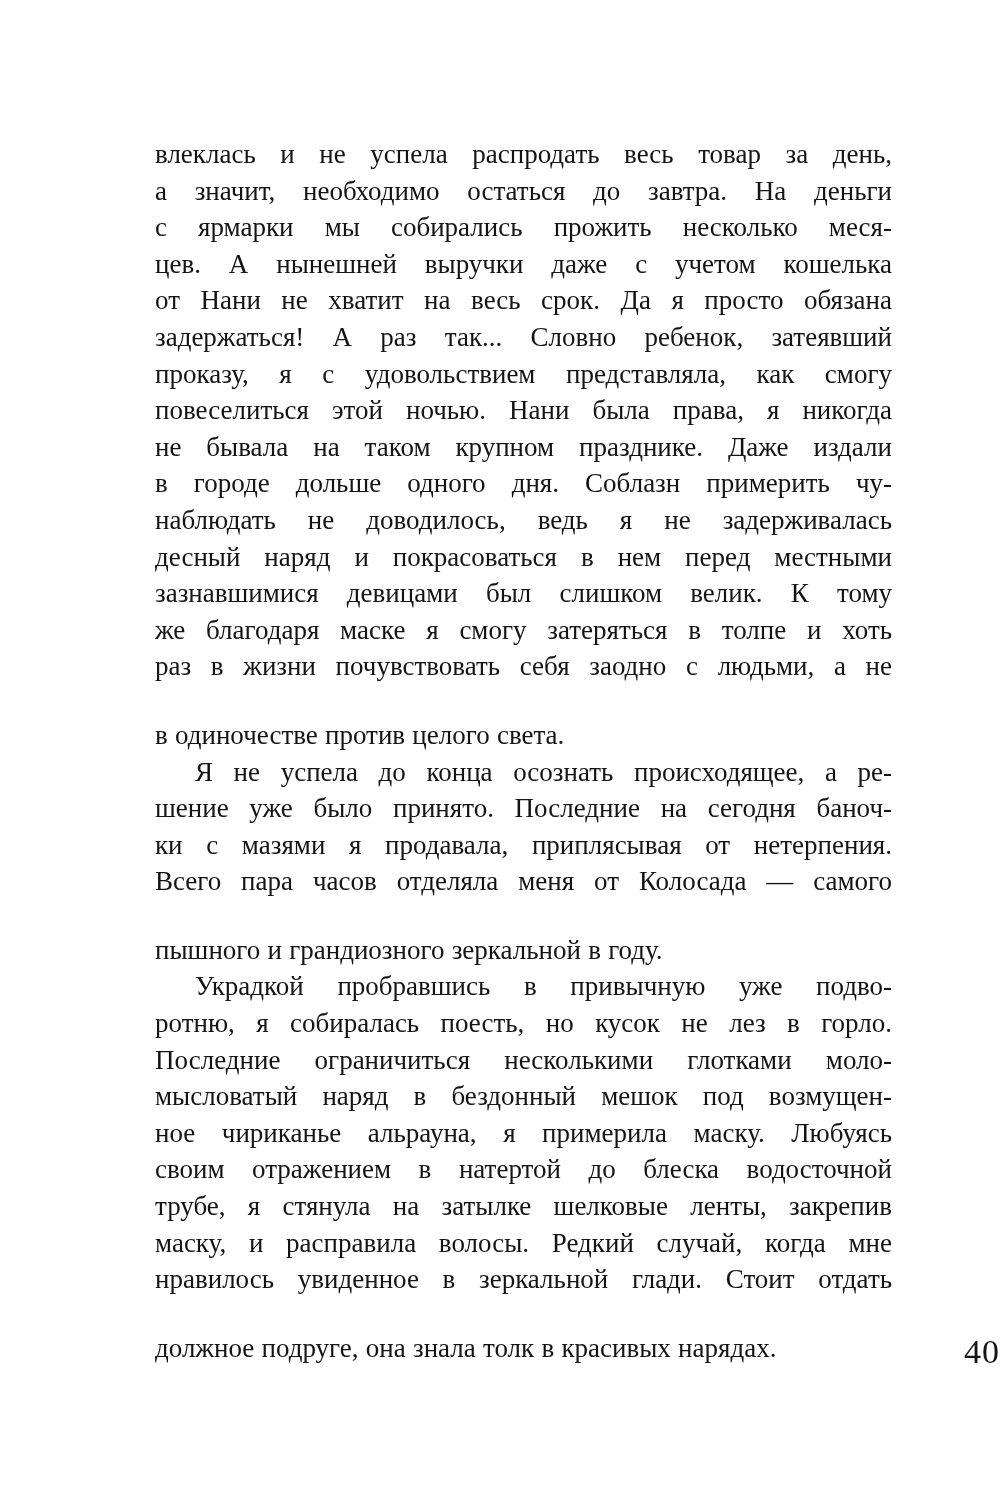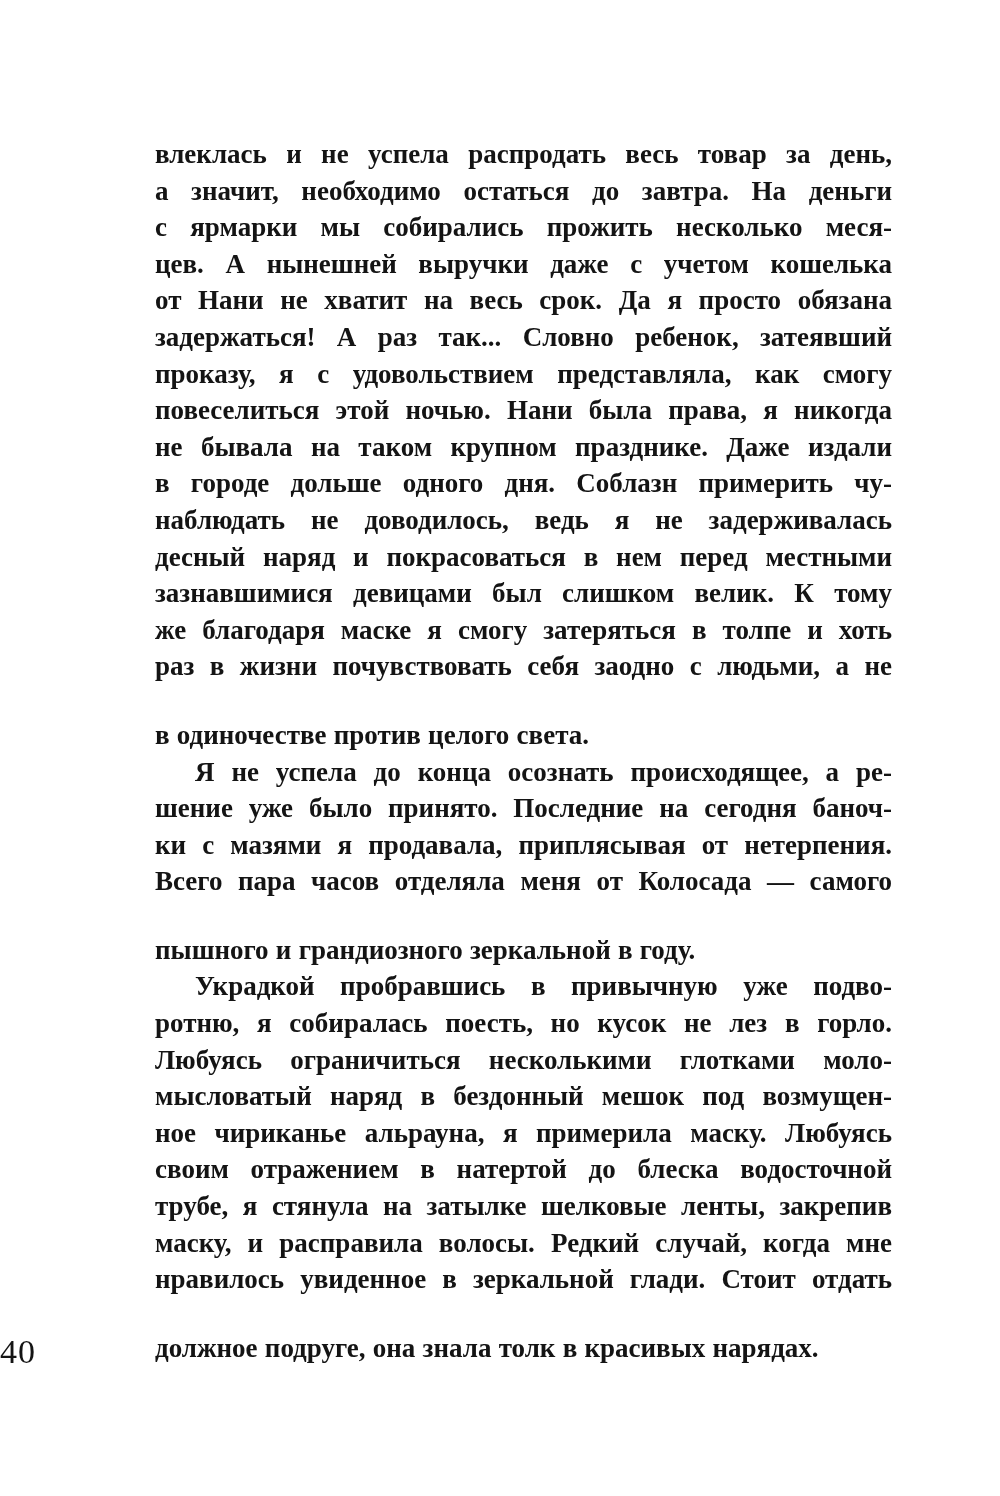--- a/index.html
+++ b/index.html
@@ -25,35 +25,34 @@
   }
   .paragraph {
     margin: 0;
     padding: 0;
   }
   .line {
     line-height: 36.6px;
     text-align: justify;
     text-align-last: justify;
     word-spacing: 0.5px;
-    font-weight: bold;
   }
   .line.last {
     text-align-last: left;
     margin-top: 32px;
   }
   .line.indent {
     text-indent: 40px;
   }
   .page-number {
     position: absolute;
     left: 0;
     top: 1333px;
     width: 100%;
-    text-align: left;
+    text-align: right;
     font-size: 34px;
     letter-spacing: 1px;
   }
 </style>
 </head>
 <body>
 
 <div class="page">
   <div class="page-text">
       <div class="paragraph">
@@ -77,21 +76,21 @@
       <div class="paragraph">
         <div class="line indent">Я не успела до конца осознать происходящее, а ре-</div>
         <div class="line">шение уже было принято. Последние на сегодня баноч-</div>
         <div class="line">ки с мазями я продавала, приплясывая от нетерпения.</div>
         <div class="line">Всего пара часов отделяла меня от Колосада — самого</div>
         <div class="line last">пышного и грандиозного зеркальной в году.</div>
       </div>
       <div class="paragraph">
         <div class="line indent">Украдкой пробравшись в привычную уже подво-</div>
         <div class="line">ротню, я собиралась поесть, но кусок не лез в горло.</div>
-        <div class="line">Любуясь ограничиться несколькими глотками моло-</div>
+        <div class="line">Последние ограничиться несколькими глотками моло-</div>
         <div class="line">мысловатый наряд в бездонный мешок под возмущен-</div>
         <div class="line">ное чириканье альрауна, я примерила маску. Любуясь</div>
         <div class="line">своим отражением в натертой до блеска водосточной</div>
         <div class="line">трубе, я стянула на затылке шелковые ленты, закрепив</div>
         <div class="line">маску, и расправила волосы. Редкий случай, когда мне</div>
         <div class="line">нравилось увиденное в зеркальной глади. Стоит отдать</div>
         <div class="line last">должное подруге, она знала толк в красивых нарядах.</div>
       </div>
     </div>
   <div class="page-number">40</div>

